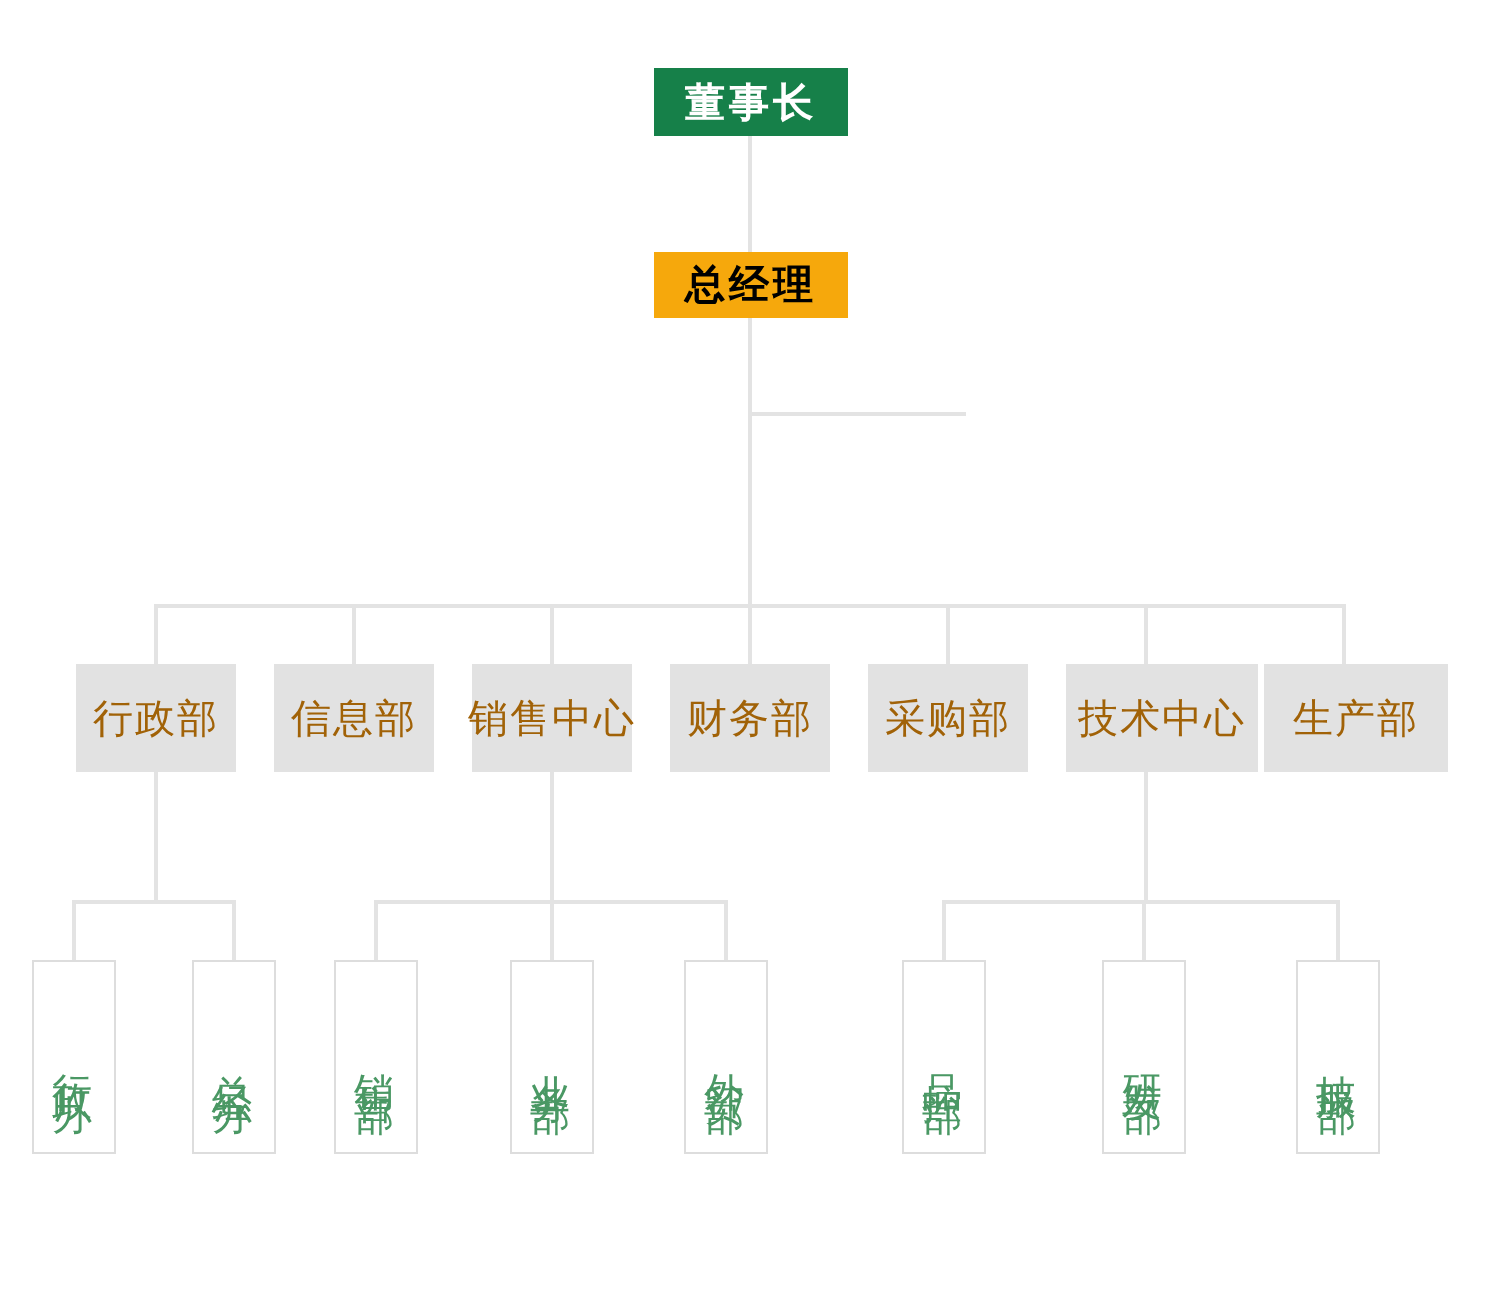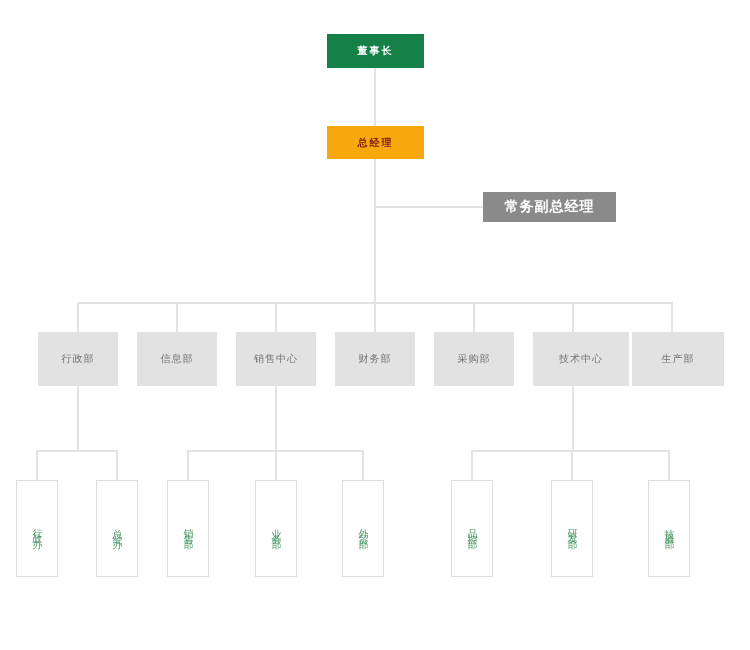--- a/index.html
+++ b/index.html
@@ -3,26 +3,26 @@
 <meta charset="utf-8">
 <style>
   html,body{margin:0;padding:0;background:#ffffff;}
   .stage{
     position:relative;width:750px;height:650px;background:#ffffff;overflow:hidden;
     font-family:"DejaVu Sans","Liberation Sans",sans-serif;
   }
   .ln{position:absolute;background:#E3E3E3;display:block;}
   .node{
     position:absolute;display:flex;align-items:center;justify-content:center;
-    box-sizing:border-box;font-size:10px;letter-spacing:1px;white-space:nowrap;
+    box-sizing:border-box;font-size:20px;letter-spacing:1px;white-space:nowrap;
   }
   .chairman{background:#168049;color:#FFFFFF;font-weight:bold;letter-spacing:2px;}
-  .gm{background:#F6A80C;color:#7f1d1d;font-weight:bold;letter-spacing:2px;}
+  .gm{background:#F6A80C;color:#000000;font-weight:bold;letter-spacing:2px;}
   .evgm{background:#8A8A8A;color:#FFFFFF;font-weight:bold;font-size:14px;}
-  .dept{background:#E2E2E2;color:#737373;}
+  .dept{background:#E2E2E2;color:#a16207;}
   .leaf{
     background:#FFFFFF;border:1px solid #DDDDDD;color:#4A9864;
     writing-mode:vertical-rl;text-orientation:upright;letter-spacing:5px;white-space:normal;
   }
 </style>
 </head>
 <body>
 
 <div class="stage">
 
@@ -50,21 +50,20 @@
   <i class="ln" style="left:362px;top:450px;width:2px;height:30px"></i>
 
   <i class="ln" style="left:572px;top:386px;width:2px;height:66px"></i>
   <i class="ln" style="left:471px;top:450px;width:199px;height:2px"></i>
   <i class="ln" style="left:471px;top:450px;width:2px;height:30px"></i>
   <i class="ln" style="left:571px;top:450px;width:2px;height:30px"></i>
   <i class="ln" style="left:668px;top:450px;width:2px;height:30px"></i>
 
   <div class="node chairman" style="left:327px;top:34px;width:97px;height:34px">董事长</div>
   <div class="node gm" style="left:327px;top:126px;width:97px;height:33px">总经理</div>
-  <div class="node evgm" style="left:483px;top:192px;width:133px;height:30px">常务副总经理</div>
 
   <div class="node dept" style="left:38px;top:332px;width:80px;height:54px">行政部</div>
   <div class="node dept" style="left:137px;top:332px;width:80px;height:54px">信息部</div>
   <div class="node dept" style="left:236px;top:332px;width:80px;height:54px">销售中心</div>
   <div class="node dept" style="left:434px;top:332px;width:80px;height:54px">采购部</div>
   <div class="node dept" style="left:335px;top:332px;width:80px;height:54px">财务部</div>
   <div class="node dept" style="left:533px;top:332px;width:96px;height:54px">技术中心</div>
   <div class="node dept" style="left:632px;top:332px;width:92px;height:54px">生产部</div>
 
   <div class="node leaf" style="left:16px;top:480px;width:42px;height:97px">行政办</div>

